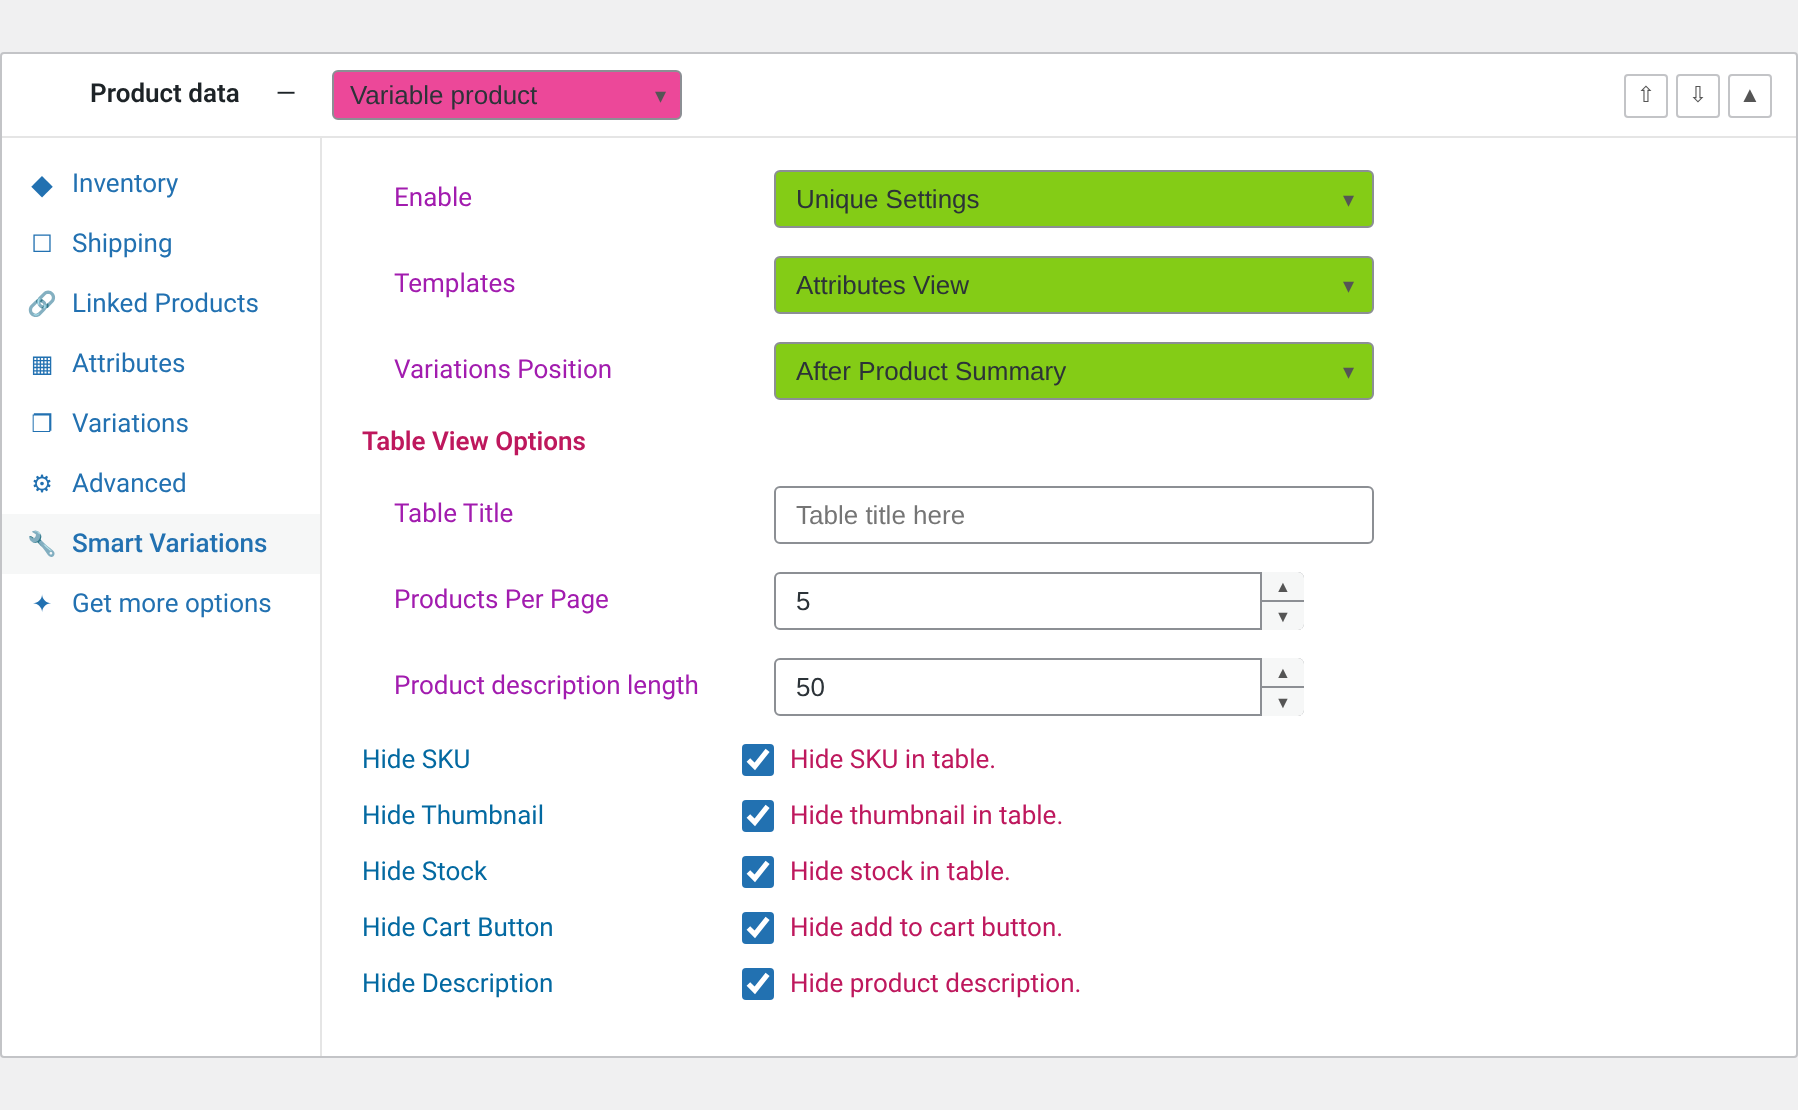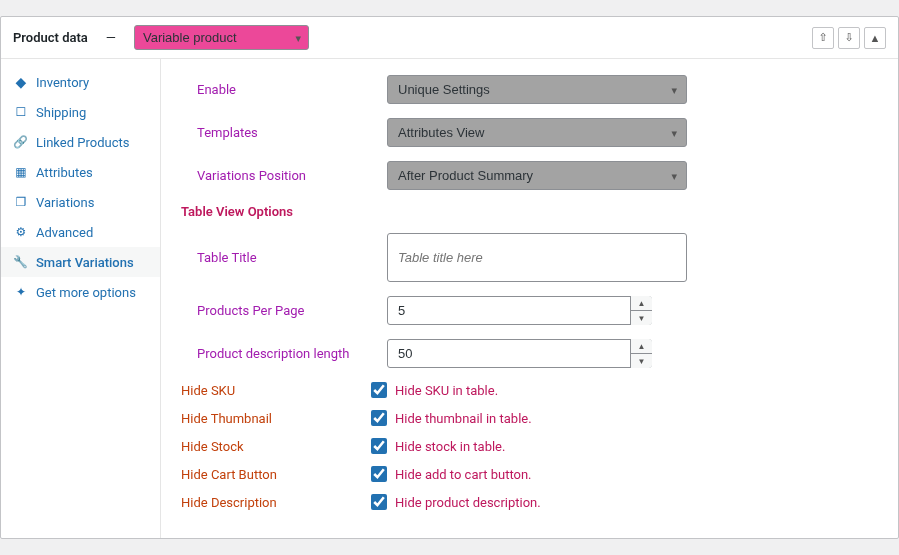--- a/index.html
+++ b/index.html
@@ -22,20 +22,21 @@
       display: flex;
       align-items: center;
       justify-content: space-between;
       padding: 8px 12px;
       border-bottom: 1px solid #e5e5e5;
     }
     .panel-header-left {
       display: flex;
       align-items: center;
       gap: 10px;
+      margin-left: 32px;
     }
     .panel-title {
       font-weight: 600;
       color: #1d2327;
       font-size: 13px;
     }
     .panel-header select {
       border: 1px solid #8c8f94;
       border-radius: 3px;
       padding: 4px 24px 4px 8px;
@@ -152,34 +153,33 @@
       pointer-events: none;
       color: #555;
       font-size: 11px;
     }
     .form-select {
       width: 100%;
       border: 1px solid #8c8f94;
       border-radius: 3px;
       padding: 6px 28px 6px 10px;
       font-size: 13px;
-      background: #a3a3a3;
+      background: #84cc16;
       color: #2c3338;
       appearance: none;
       -webkit-appearance: none;
       cursor: pointer;
     }
     .form-text-input {
       width: 300px;
       border: 1px solid #8c8f94;
       border-radius: 3px;
-      padding: 16px 10px;
+      padding: 6px 10px;
       font-size: 13px;
       color: #2c3338;
-      font-style: italic;
     }
     .section-title {
       font-weight: 600;
       color: #be185d;
       font-size: 13px;
       margin-bottom: 14px;
       margin-top: 4px;
     }
     .number-input-wrapper {
       position: relative;
@@ -224,21 +224,21 @@
       border-radius: 0 0 3px 0;
     }
     .checkbox-row {
       display: flex;
       align-items: center;
       margin-bottom: 12px;
     }
     .checkbox-label {
       width: 190px;
       flex-shrink: 0;
-      color: #c2410c;
+      color: #0369a1;
       font-size: 13px;
     }
     .checkbox-content {
       display: flex;
       align-items: center;
       gap: 8px;
     }
     .checkbox-content input[type="checkbox"] {
       width: 16px;
       height: 16px;

